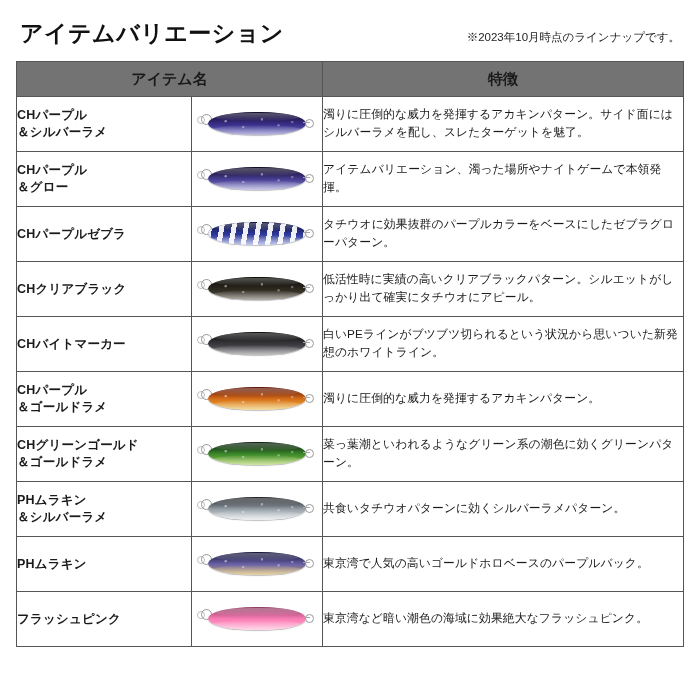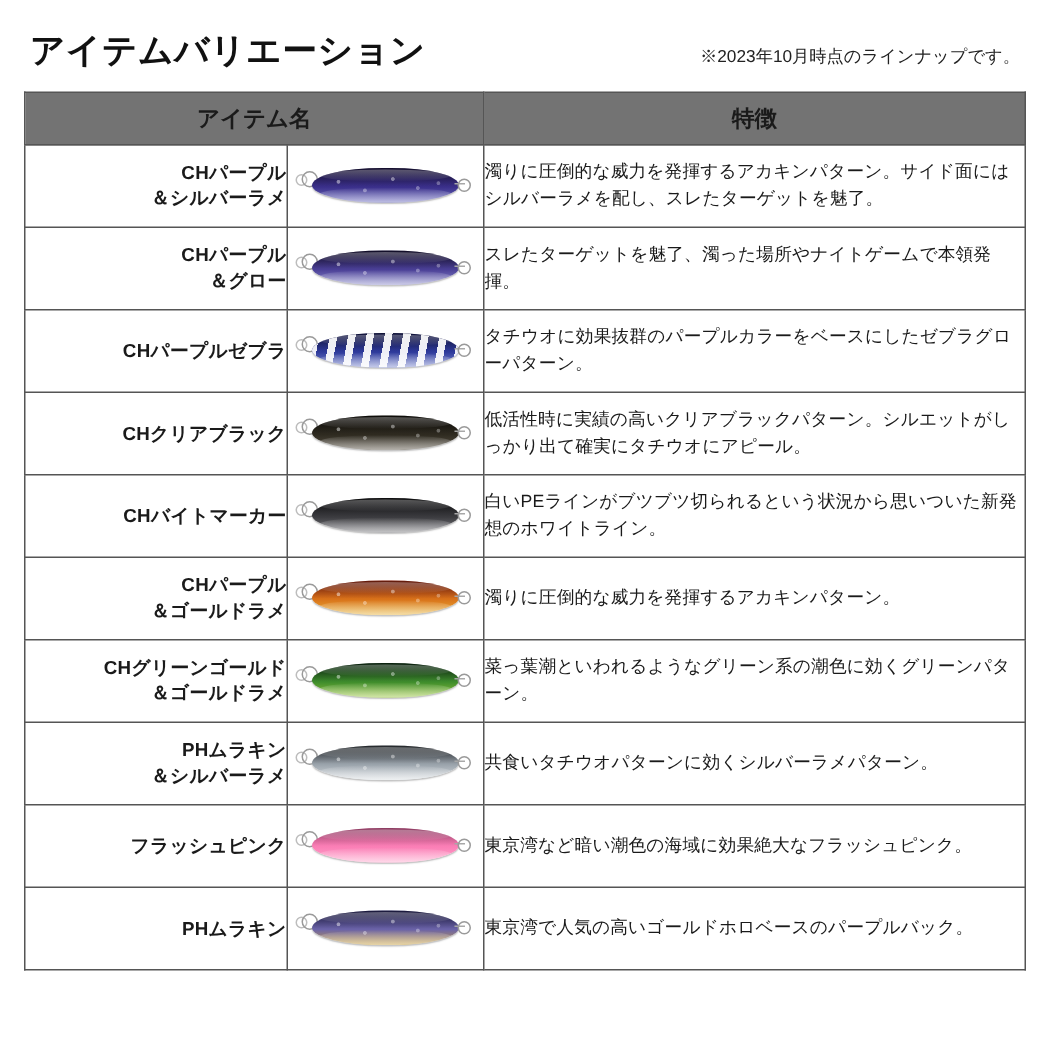--- a/index.html
+++ b/index.html
@@ -62,21 +62,20 @@
   .col-name { width: 175px; }
   .col-img  { width: 131px; }
   .col-desc { width: auto; }
 
   td.name-cell {
     padding: 4px 10px;
     font-size: 12.5px;
     font-weight: bold;
     line-height: 1.35;
     letter-spacing: 0.2px;
-    text-align: right;
   }
   td.img-cell {
     padding: 2px 4px;
     text-align: center;
   }
   td.desc-cell {
     padding: 5px 9px;
     font-size: 11.8px;
     line-height: 1.5;
     letter-spacing: 0.1px;
@@ -234,21 +233,21 @@
               <div class="hook-front"></div>
               <div class="body" style="background: linear-gradient(rgb(30, 23, 64) 0%, rgb(74, 63, 150) 55%, rgb(141, 140, 203) 100%);">
                 <div class="dark-top"></div>
                 <div class="speckle"></div>
                 <div class="belly"></div>
               </div>
               <div class="tail-wire"></div>
               <div class="hook-rear"></div>
             </div>
           </td>
-          <td class="desc-cell">スレたターゲットを魅了、濁った場所やナイトゲームで本領発揮。</td>
+          <td class="desc-cell">アイテムバリエーション、濁った場所やナイトゲームで本領発揮。</td>
         </tr>
         <tr class="row-h">
           <td class="name-cell">
             <div>CHパープルゼブラ</div>
           </td>
           <td class="img-cell">
             <div class="lure">
               <div class="ring"></div>
               <div class="hook-front"></div>
               <div class="body" style="background: linear-gradient(rgb(27, 31, 94) 0%, rgb(46, 58, 155) 55%, rgb(127, 139, 208) 100%);">
@@ -354,51 +353,51 @@
                 <div class="belly"></div>
               </div>
               <div class="tail-wire"></div>
               <div class="hook-rear"></div>
             </div>
           </td>
           <td class="desc-cell">共食いタチウオパターンに効くシルバーラメパターン。</td>
         </tr>
         <tr class="row-h">
           <td class="name-cell">
+            <div>PHムラキン</div>
+          </td>
+          <td class="img-cell">
+            <div class="lure">
+              <div class="ring"></div>
+              <div class="hook-front"></div>
+              <div class="body" style="background: linear-gradient(rgb(44, 42, 99) 0%, rgb(107, 99, 168) 55%, rgb(201, 161, 62) 100%);">
+                <div class="dark-top"></div>
+                <div class="speckle"></div>
+                <div class="belly"></div>
+              </div>
+              <div class="tail-wire"></div>
+              <div class="hook-rear"></div>
+            </div>
+          </td>
+          <td class="desc-cell">東京湾で人気の高いゴールドホロベースのパープルバック。</td>
+        </tr>
+        <tr class="row-h">
+          <td class="name-cell">
             <div>フラッシュピンク</div>
           </td>
           <td class="img-cell">
             <div class="lure">
               <div class="ring"></div>
               <div class="hook-front"></div>
               <div class="body" style="background: linear-gradient(rgb(240, 106, 168) 0%, rgb(251, 127, 182) 55%, rgb(255, 169, 207) 100%);">
                 <div class="dark-top"></div>
                 <div class="belly"></div>
               </div>
               <div class="tail-wire"></div>
               <div class="hook-rear"></div>
             </div>
           </td>
           <td class="desc-cell">東京湾など暗い潮色の海域に効果絶大なフラッシュピンク。</td>
-        </tr>
-        <tr class="row-h">
-          <td class="name-cell">
-            <div>PHムラキン</div>
-          </td>
-          <td class="img-cell">
-            <div class="lure">
-              <div class="ring"></div>
-              <div class="hook-front"></div>
-              <div class="body" style="background: linear-gradient(rgb(44, 42, 99) 0%, rgb(107, 99, 168) 55%, rgb(201, 161, 62) 100%);">
-                <div class="dark-top"></div>
-                <div class="speckle"></div>
-                <div class="belly"></div>
-              </div>
-              <div class="tail-wire"></div>
-              <div class="hook-rear"></div>
-            </div>
-          </td>
-          <td class="desc-cell">東京湾で人気の高いゴールドホロベースのパープルバック。</td>
         </tr>
       </tbody>
   </table>
 
 </div>
 
 </body></html>

